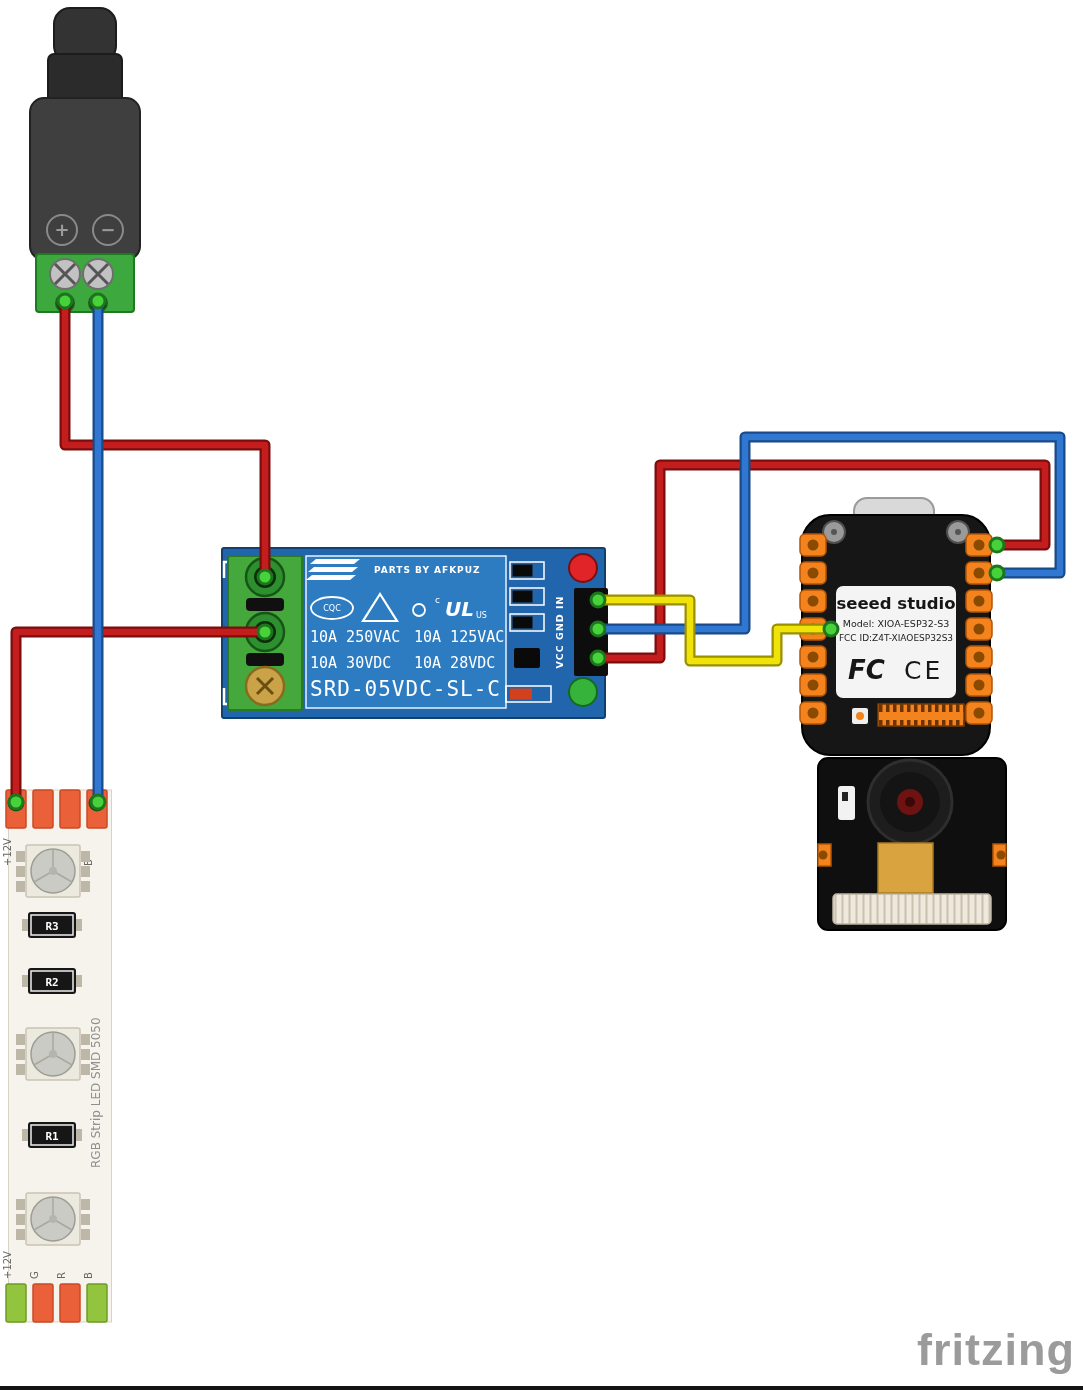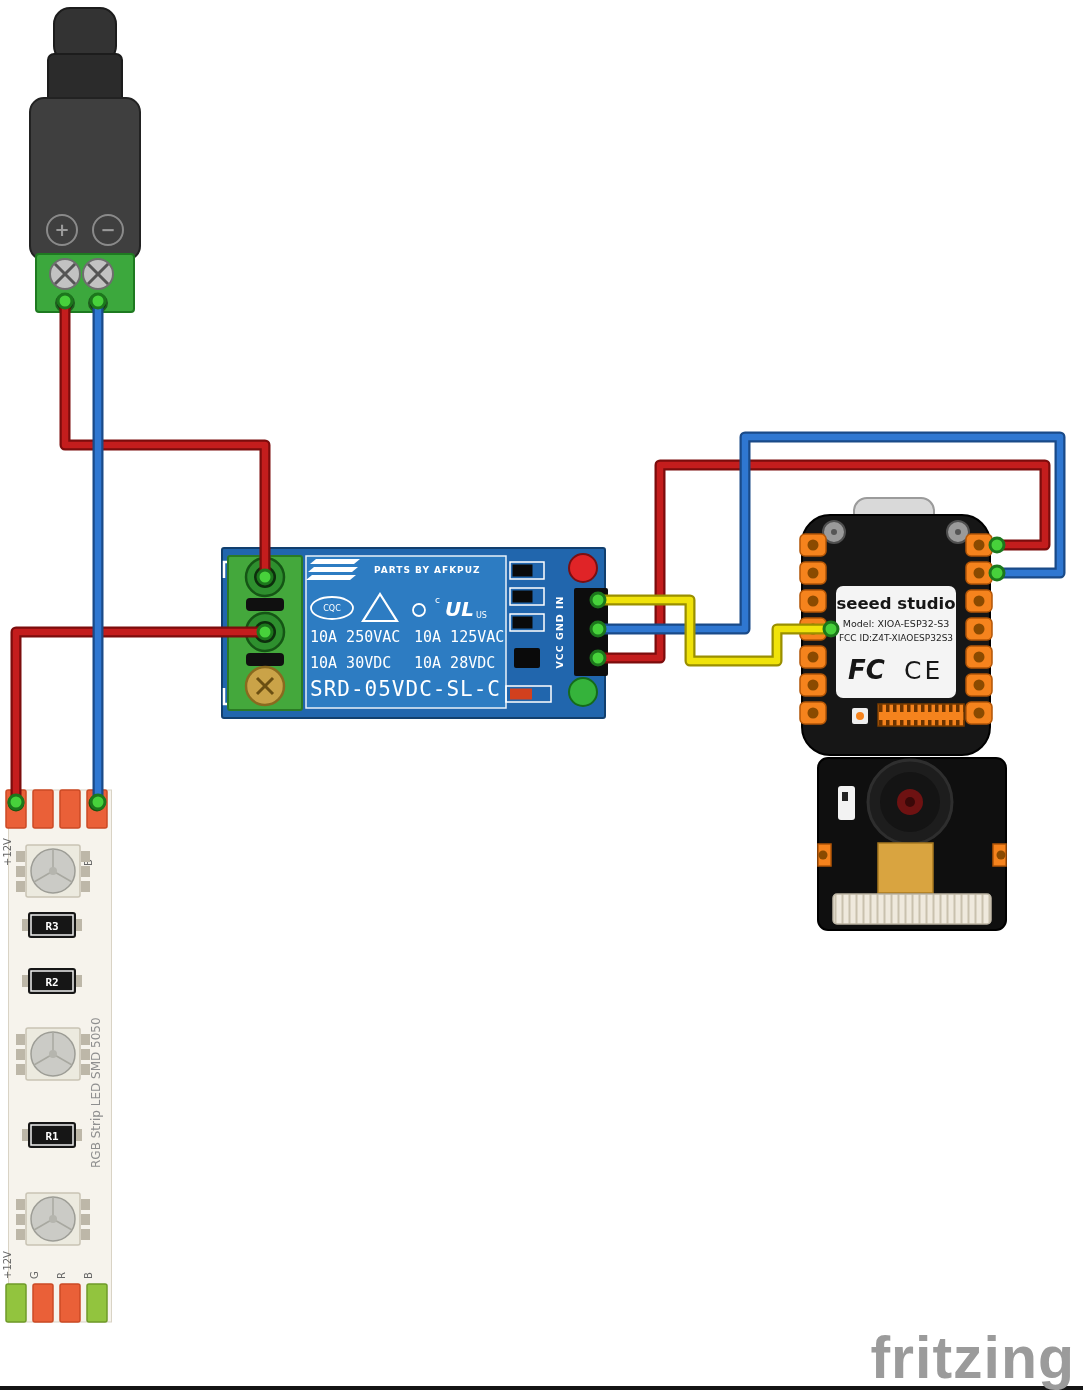--- a/index.html
+++ b/index.html
@@ -5,21 +5,21 @@
   html,body{margin:0;padding:0;background:#fff}
   .canvas{position:relative;width:1083px;height:1392px;background:#ffffff;overflow:hidden;
           font-family:"DejaVu Sans",sans-serif}
   .part{position:absolute}
   .overlay{position:absolute;left:0;top:0;z-index:10}
   svg text{font-family:"DejaVu Sans",sans-serif}
   .mono{font-family:"DejaVu Sans Mono",monospace}
   .tw{fill:#ffffff}
   .logo{position:absolute;top:1324px;right:8px;z-index:3;
         font-family:"Liberation Sans",sans-serif;font-weight:700;
-        font-size:59px;color:#9b9b9b;letter-spacing:1px}
+        font-size:45px;color:#9b9b9b;letter-spacing:1px}
   .bottomline{position:absolute;left:0;top:1386px;width:1083px;height:4px;background:#141414}
 </style>
 </head>
 <body>
 
 <div class="canvas">
 
   <div class="part" style="left:28px;top:8px;width:114px;height:308px;z-index:1">
     <svg width="114" height="308" viewBox="0 0 114 308" style="overflow:visible">
       <g>

